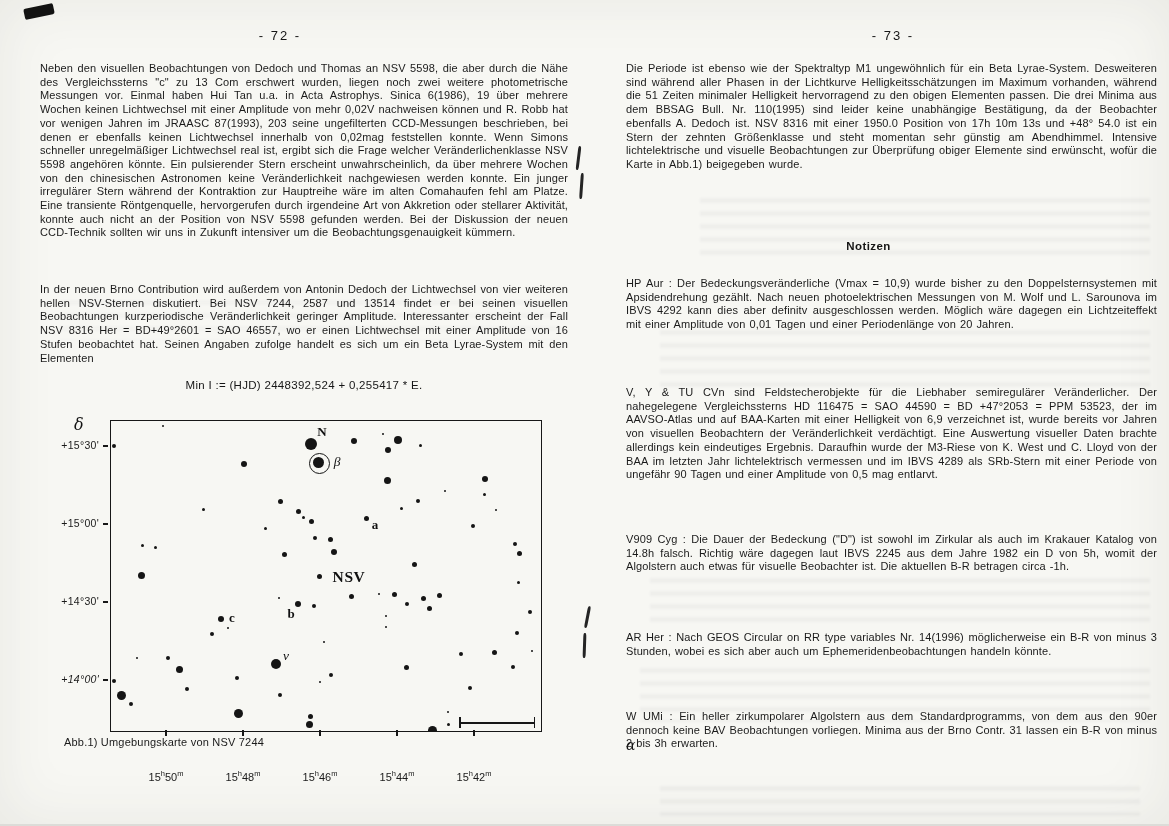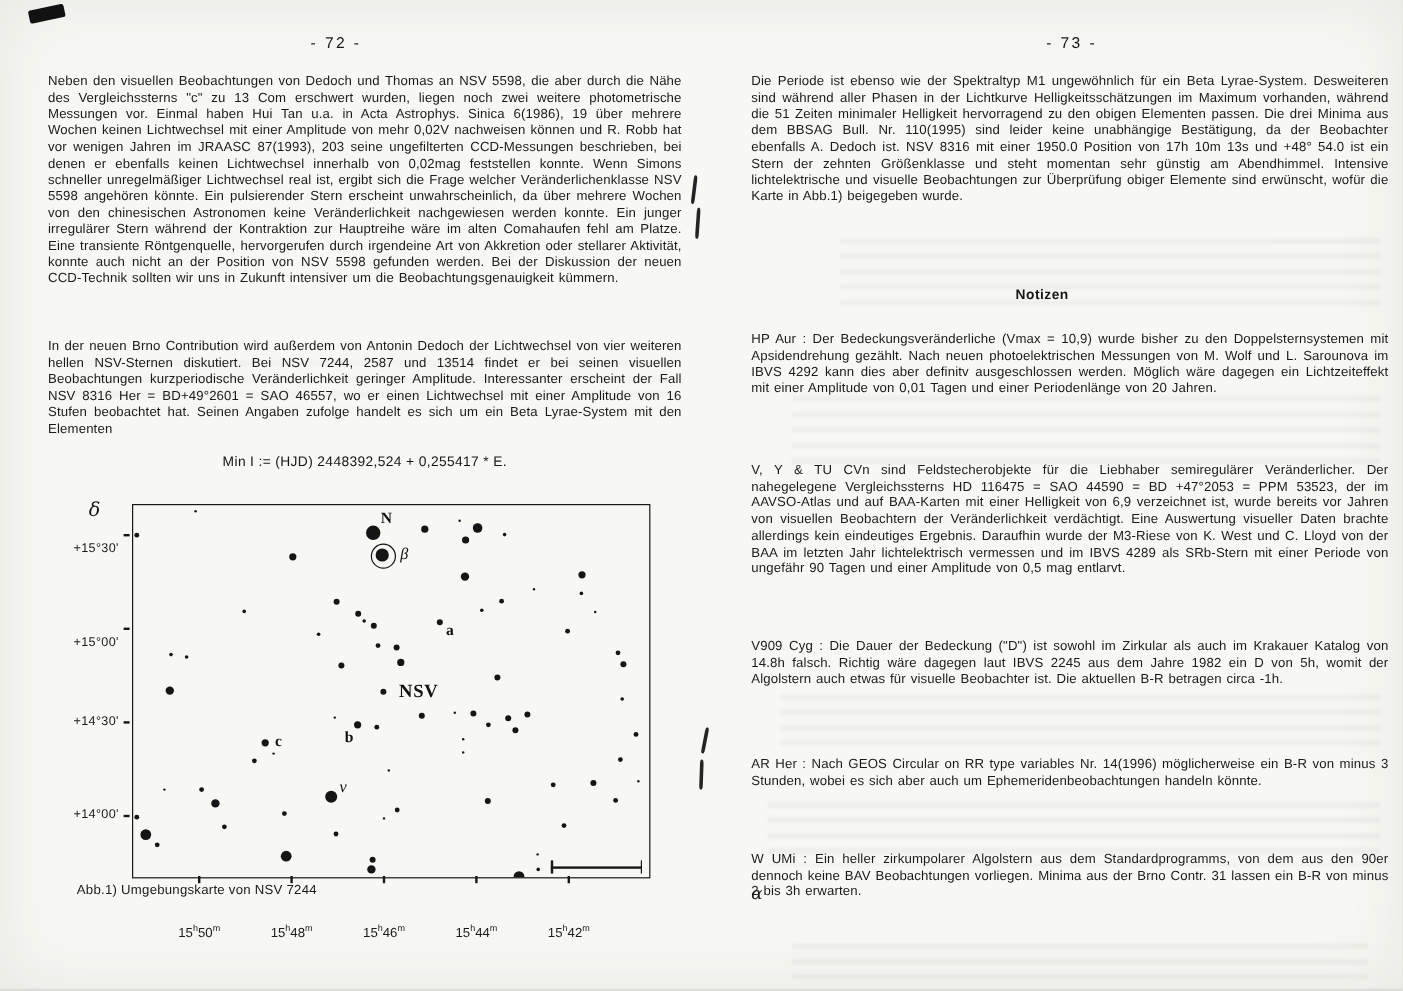--- a/index.html
+++ b/index.html
@@ -159,27 +159,27 @@
           <div class="star-label bold-large" style="left: 238px; top: 156px;">NSV</div>
           <div class="star-label bold" style="left: 180px; top: 193px;">b</div>
           <div class="star-label bold" style="left: 121px; top: 197px;">c</div>
           <div class="star-label italic" style="left: 175px; top: 235px;">v</div>
           <div class="sbar-line" style="left: 348px; top: 301px; width: 76px;"></div>
           <div class="sbar-cap" style="left: 348px; top: 296px; height: 11px;"></div>
           <div class="sbar-cap" style="left: 422.5px; top: 296px; height: 11px;"></div>
           <div class="sbar-label" style="left: 360px; top: 285px; width: 60px;">30'</div>
         </div>
     <div class="ytick" style="top: 24px;"></div>
-        <div class="ylab" style="top: 18px; margin-top: 12px;">+15°30'</div>
+        <div class="ylab" style="top: 18px;">+15°30'</div>
         <div class="ytick" style="top: 102px;"></div>
-        <div class="ylab" style="top: 108px;">+15°00'</div>
+        <div class="ylab" style="top: 96px;">+15°00'</div>
         <div class="ytick" style="top: 180px;"></div>
         <div class="ylab" style="top: 174px;">+14°30'</div>
         <div class="ytick" style="top: 258px;"></div>
-        <div class="ylab" style="top: 252px;">+14°00'</div>
+        <div class="ylab" style="top: 252px; font-style: italic;">+14°00'</div>
         <div class="xtick" style="left: 54.25px;"></div>
         <div class="xlab" style="left: 23px;">15<sup>h</sup>50<sup>m</sup></div>
         <div class="xtick" style="left: 131.25px;"></div>
         <div class="xlab" style="left: 100px;">15<sup>h</sup>48<sup>m</sup></div>
         <div class="xtick" style="left: 208.25px;"></div>
         <div class="xlab" style="left: 177px;">15<sup>h</sup>46<sup>m</sup></div>
         <div class="xtick" style="left: 285.25px;"></div>
         <div class="xlab" style="left: 254px;">15<sup>h</sup>44<sup>m</sup></div>
         <div class="xtick" style="left: 362.25px;"></div>
         <div class="xlab" style="left: 331px;">15<sup>h</sup>42<sup>m</sup></div>

